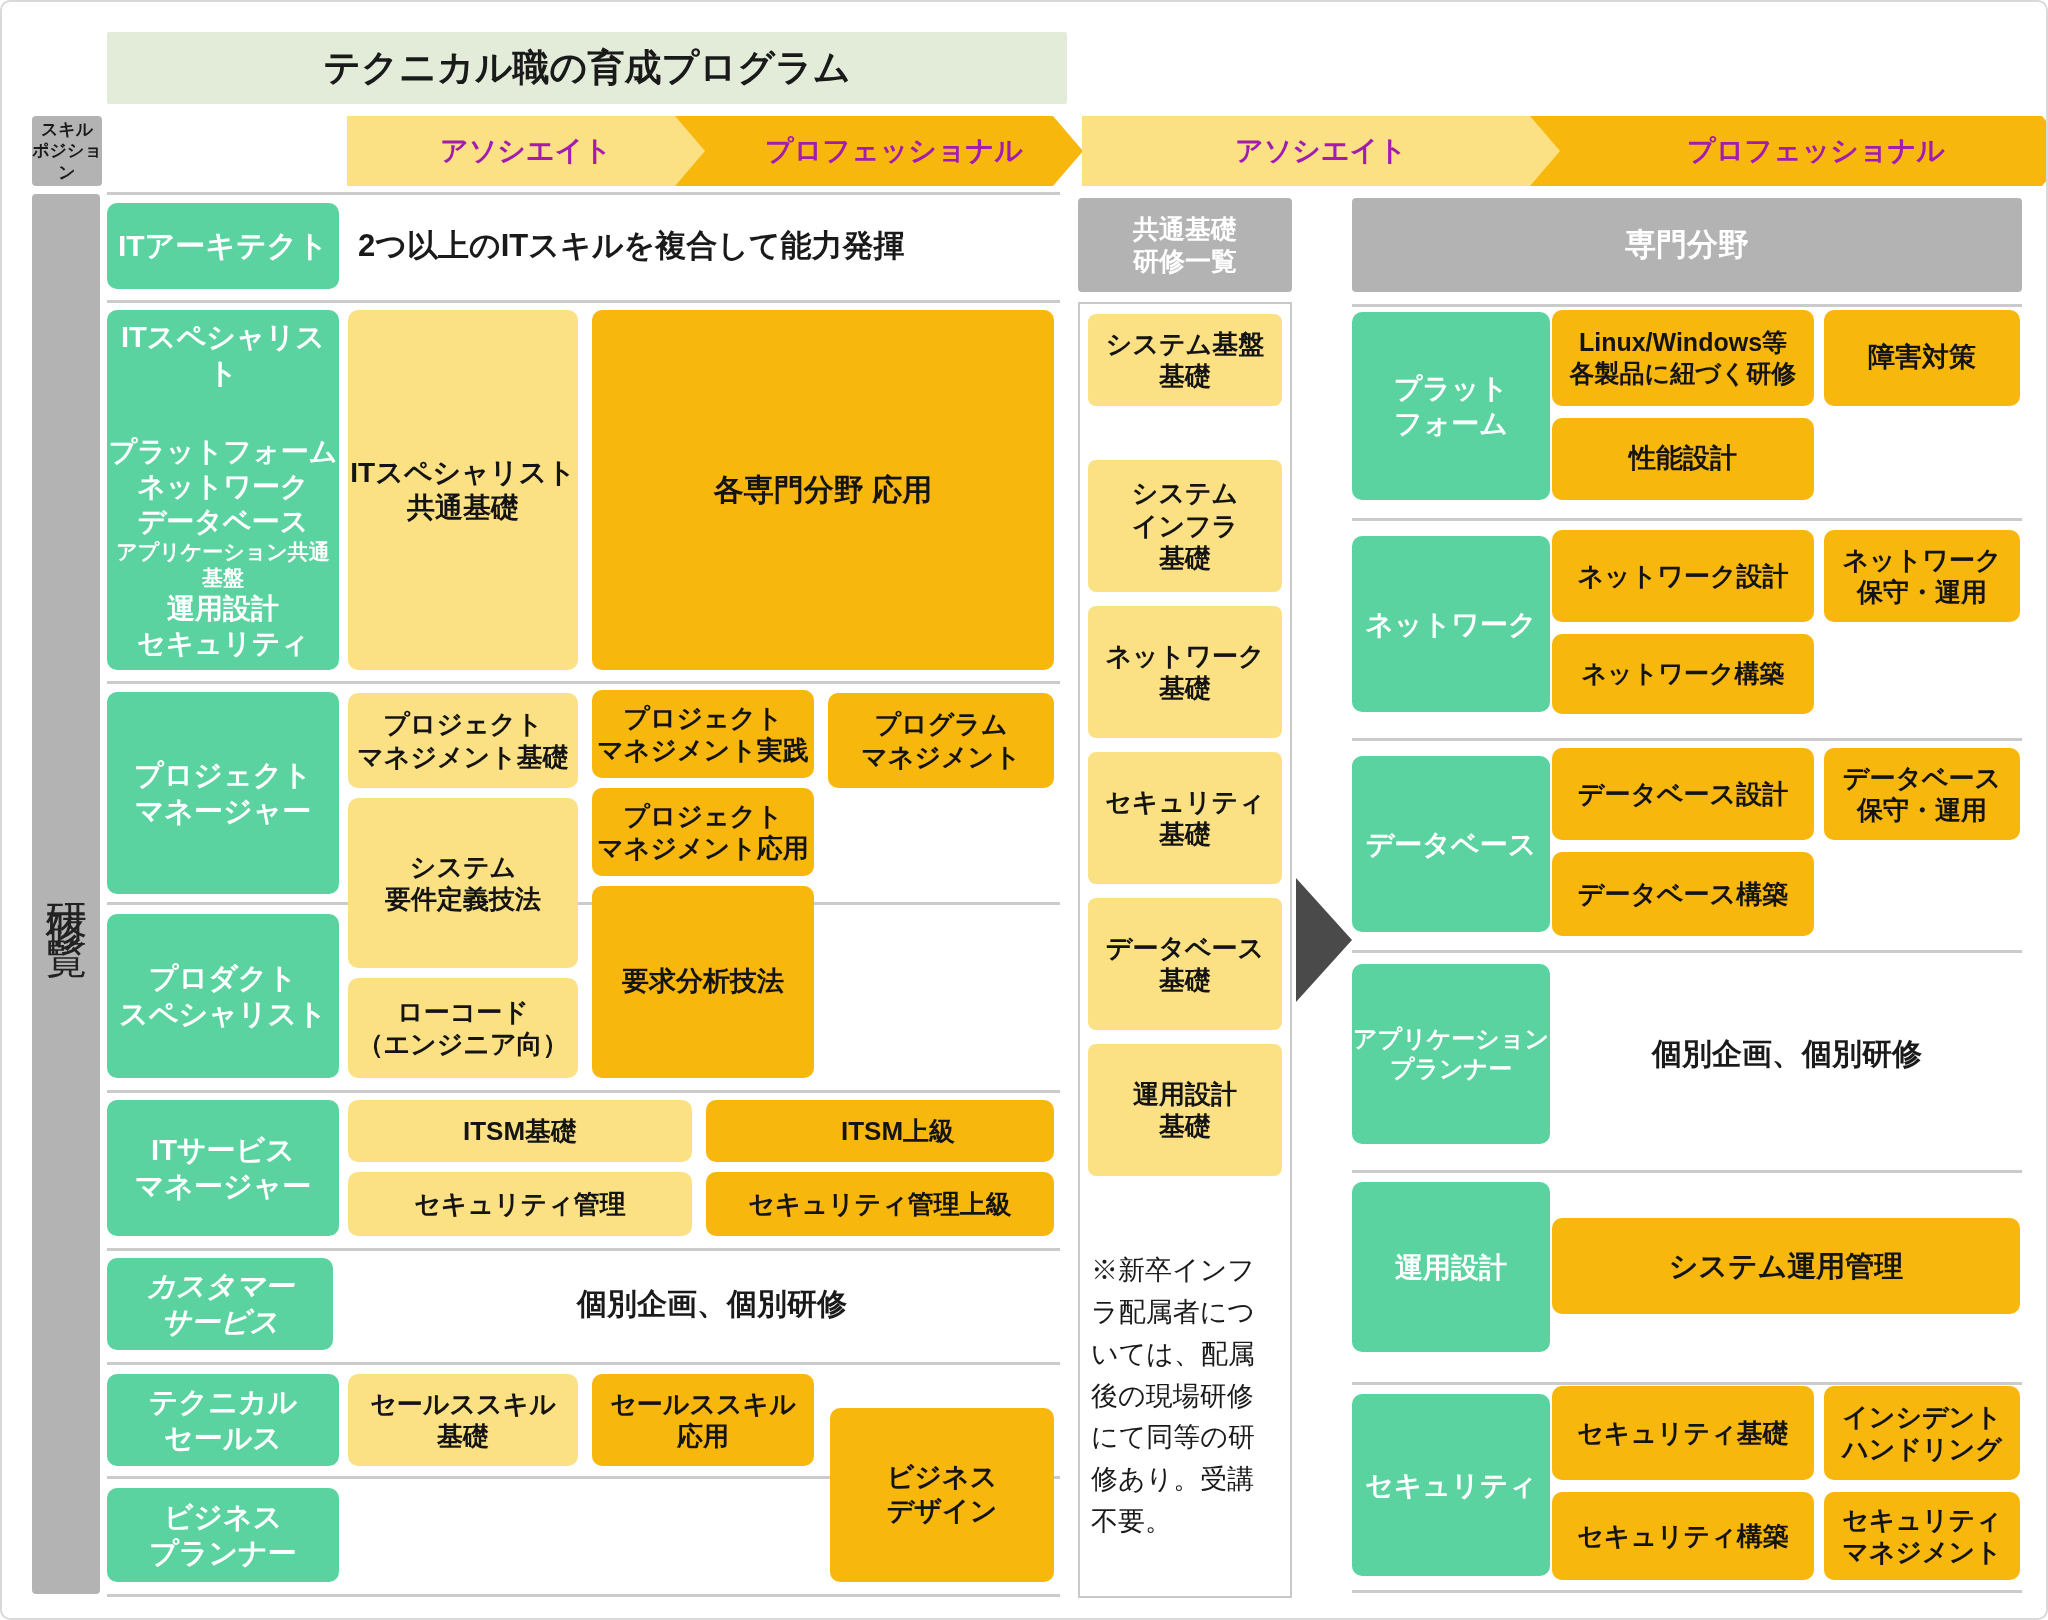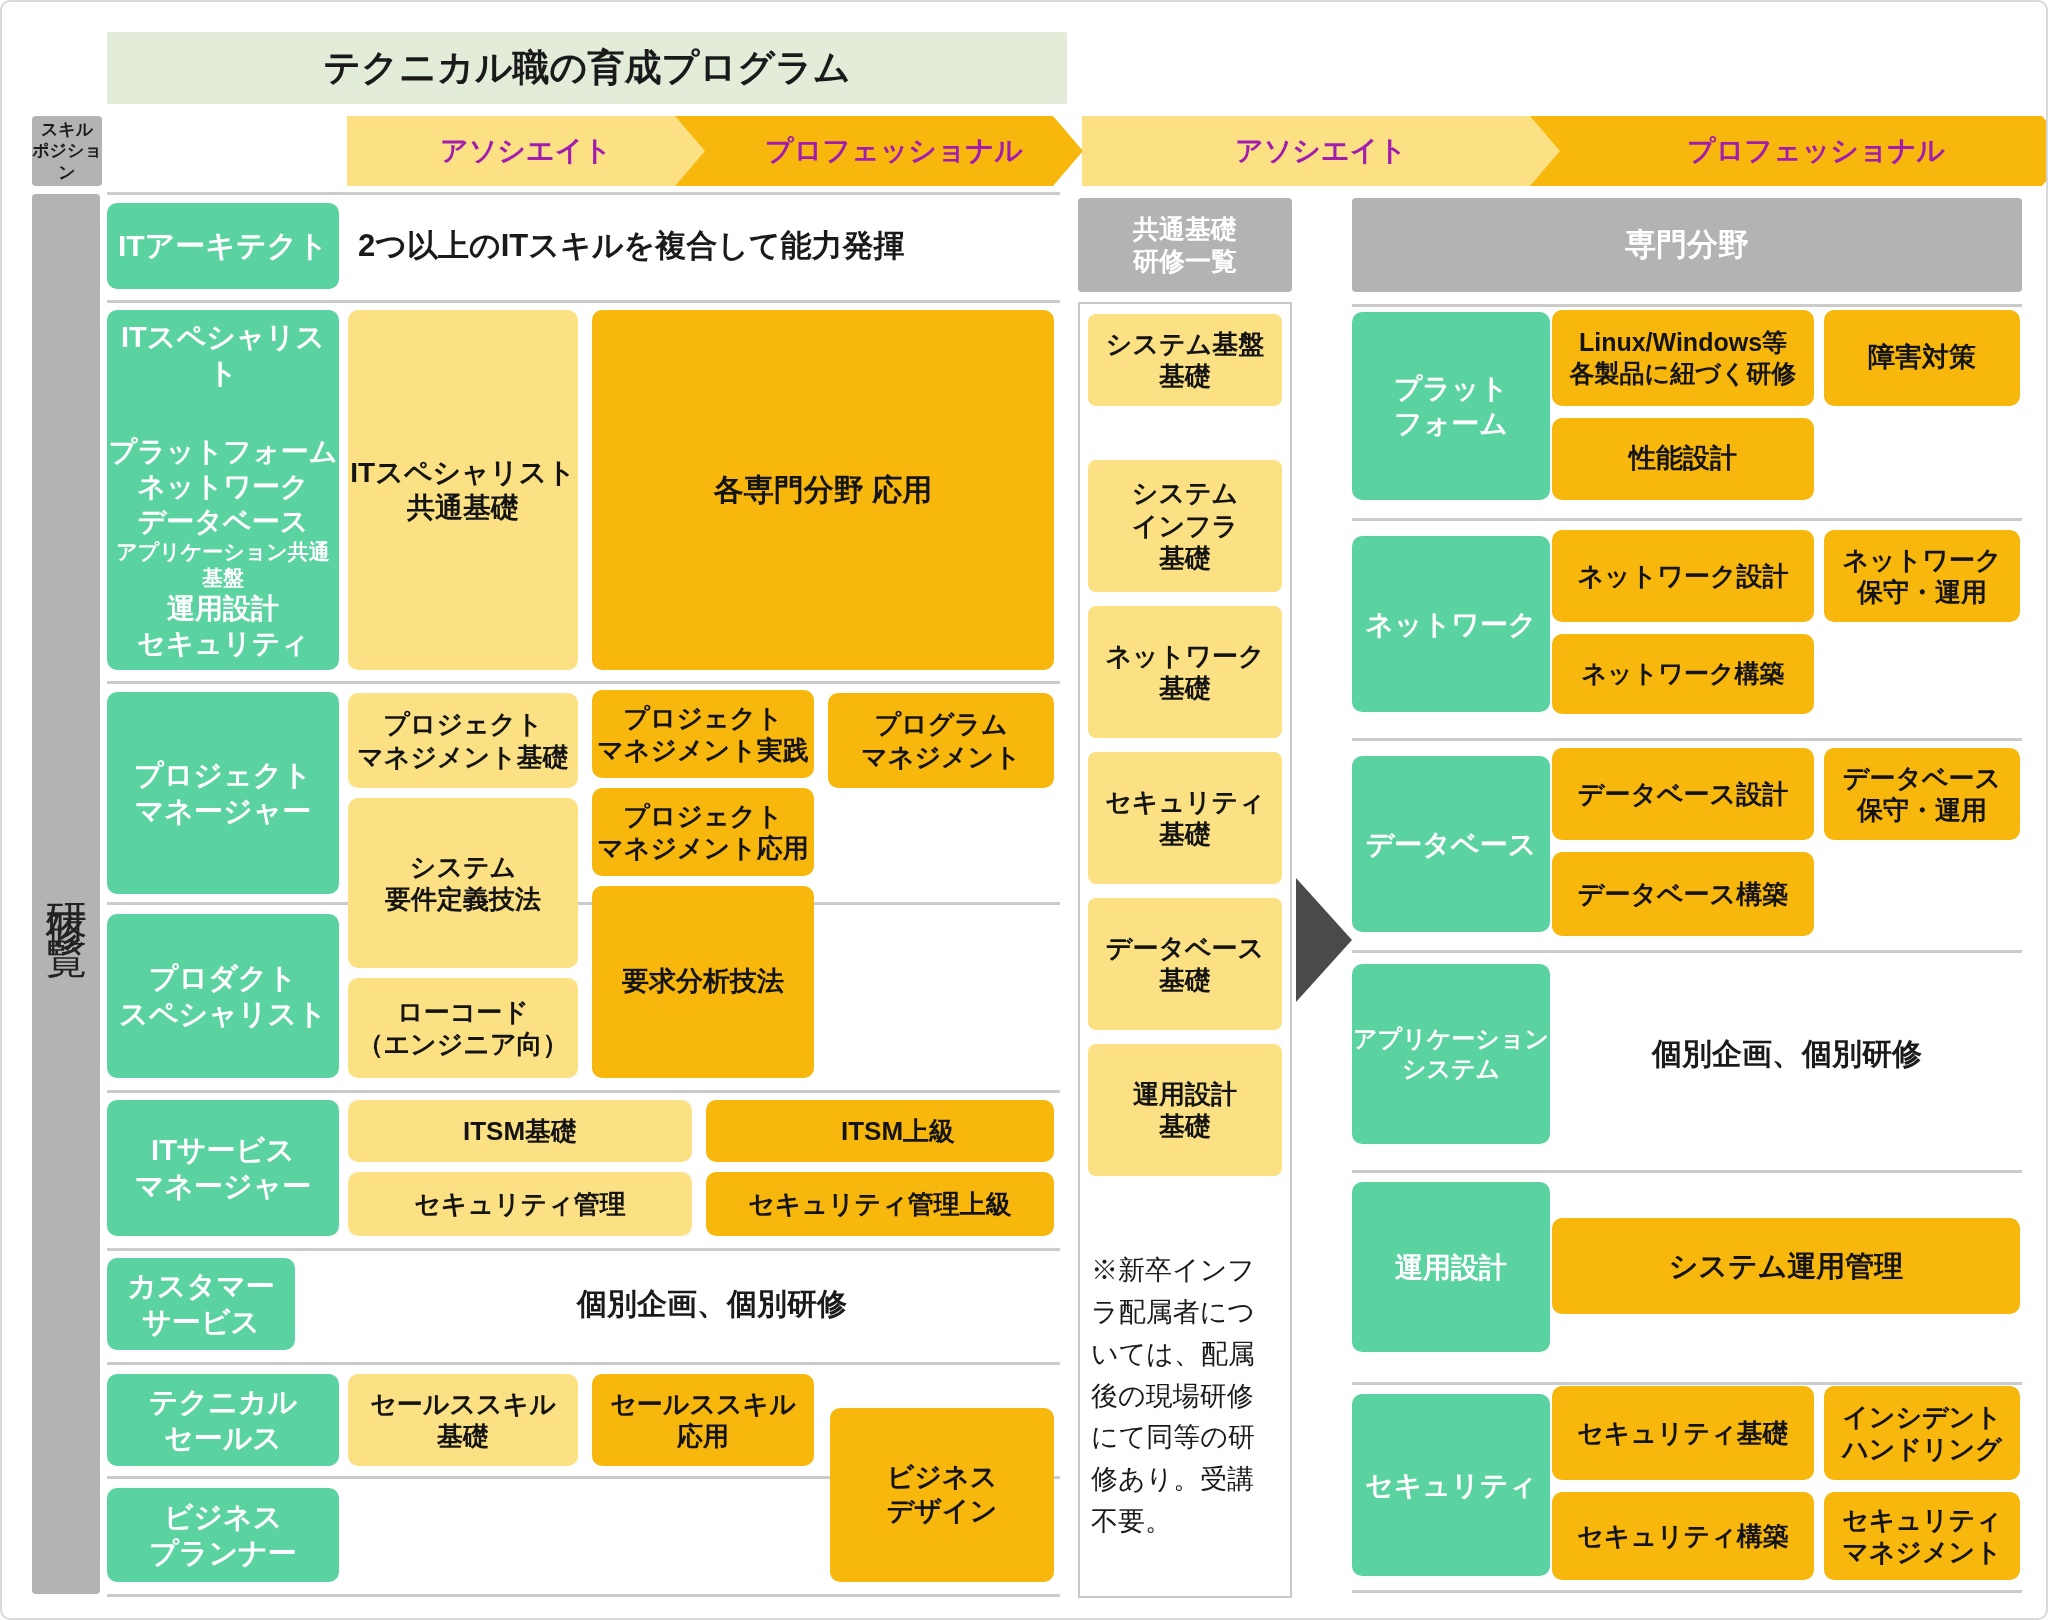--- a/index.html
+++ b/index.html
@@ -88,21 +88,21 @@
   <div class="bx ly" style="left:346px;top:976px;width:230px;height:100px;font-size:26px;">ローコード
 （エンジニア向）</div>
 
   <div class="bx green" style="left:105px;top:1098px;width:232px;height:136px;font-size:29px;">ITサービス
 マネージャー</div>
   <div class="bx ly" style="left:346px;top:1098px;width:344px;height:62px;font-size:26px;">ITSM基礎</div>
   <div class="bx or" style="left:704px;top:1098px;width:348px;height:62px;font-size:26px;padding-left:36px;">ITSM上級</div>
   <div class="bx ly" style="left:346px;top:1170px;width:344px;height:64px;font-size:26px;">セキュリティ管理</div>
   <div class="bx or" style="left:704px;top:1170px;width:348px;height:64px;font-size:26px;">セキュリティ管理上級</div>
 
-  <div class="bx green" style="left:105px;top:1256px;width:188px;height:92px;font-size:29px;">カスタマー
+  <div class="bx green" style="left:105px;top:1256px;width:226px;height:92px;font-size:29px;font-style:italic;">カスタマー
 サービス</div>
   <div class="freetext" style="left:480px;top:1256px;width:460px;height:92px;font-size:30px;justify-content:center;">個別企画、個別研修</div>
 
   <div class="bx green" style="left:105px;top:1372px;width:232px;height:92px;font-size:29px;">テクニカル
 セールス</div>
   <div class="bx ly" style="left:346px;top:1372px;width:230px;height:92px;font-size:26px;">セールススキル
 基礎</div>
   <div class="bx or" style="left:590px;top:1372px;width:222px;height:92px;font-size:26px;">セールススキル
 応用</div>
   <div class="bx or" style="left:828px;top:1406px;width:224px;height:174px;font-size:27px;">ビジネス
@@ -154,21 +154,21 @@
 保守・運用</div>
   <div class="bx or" style="left:1550px;top:632px;width:262px;height:80px;font-size:25px;">ネットワーク構築</div>
 
   <div class="bx green" style="left:1350px;top:754px;width:198px;height:176px;font-size:28px;">データベース</div>
   <div class="bx or" style="left:1550px;top:746px;width:262px;height:92px;font-size:26px;">データベース設計</div>
   <div class="bx or" style="left:1822px;top:746px;width:196px;height:92px;font-size:26px;">データベース
 保守・運用</div>
   <div class="bx or" style="left:1550px;top:850px;width:262px;height:84px;font-size:26px;">データベース構築</div>
 
   <div class="bx green" style="left:1350px;top:962px;width:198px;height:180px;font-size:24px;">アプリケーション
-システム</div>
+プランナー</div>
   <div class="freetext" style="left:1550px;top:962px;width:470px;height:180px;font-size:30px;justify-content:center;">個別企画、個別研修</div>
 
   <div class="bx green" style="left:1350px;top:1180px;width:198px;height:170px;font-size:28px;">運用設計</div>
   <div class="bx or" style="left:1550px;top:1216px;width:468px;height:96px;font-size:29px;">システム運用管理</div>
 
   <div class="bx green" style="left:1350px;top:1392px;width:198px;height:182px;font-size:28px;">セキュリティ</div>
   <div class="bx or" style="left:1550px;top:1384px;width:262px;height:94px;font-size:26px;">セキュリティ基礎</div>
   <div class="bx or" style="left:1822px;top:1384px;width:196px;height:94px;font-size:26px;">インシデント
 ハンドリング</div>
   <div class="bx or" style="left:1550px;top:1490px;width:262px;height:88px;font-size:26px;">セキュリティ構築</div>

